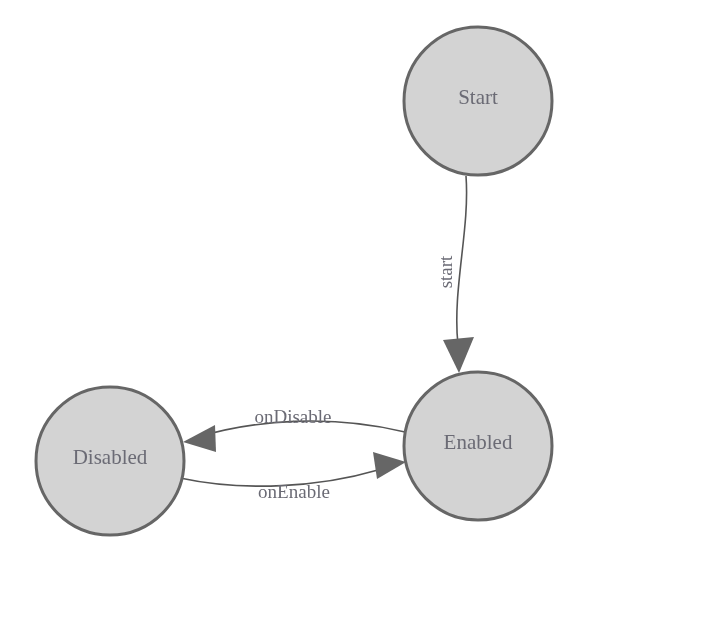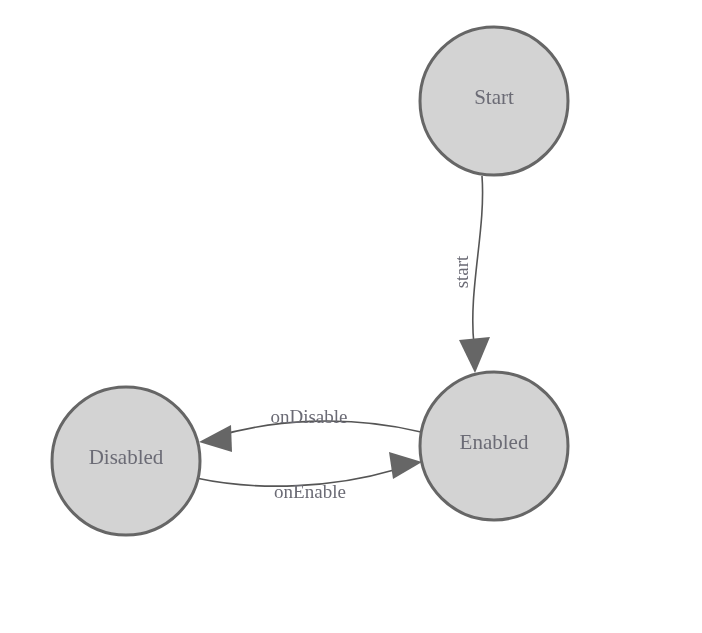--- a/index.html
+++ b/index.html
@@ -11,21 +11,20 @@
     width: 702px;
     height: 633px;
     overflow: hidden;
     font-family: "Liberation Serif", "DejaVu Serif", serif;
   }
   #diagram-root {
     position: relative;
     width: 648px;
     height: 633px;
     background: #ffffff;
-    margin-left: 16px;
   }
   #diagram-svg {
     position: absolute;
     top: 0;
     left: 0;
     width: 702px;
     height: 633px;
     display: block;
   }
   .node-circle {

